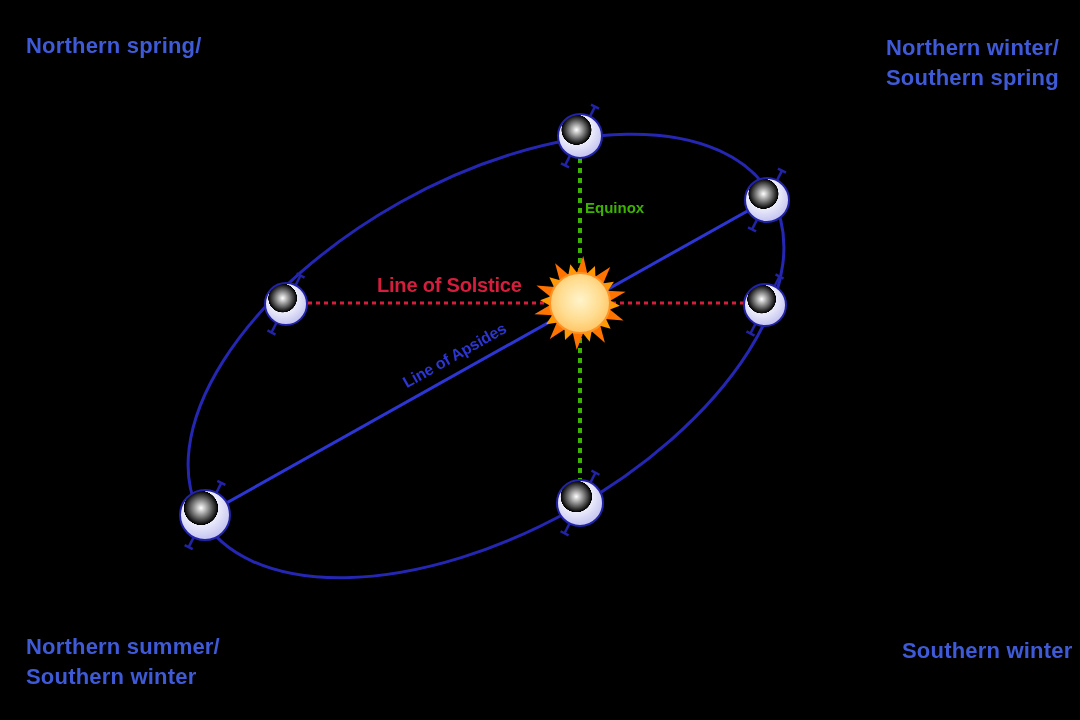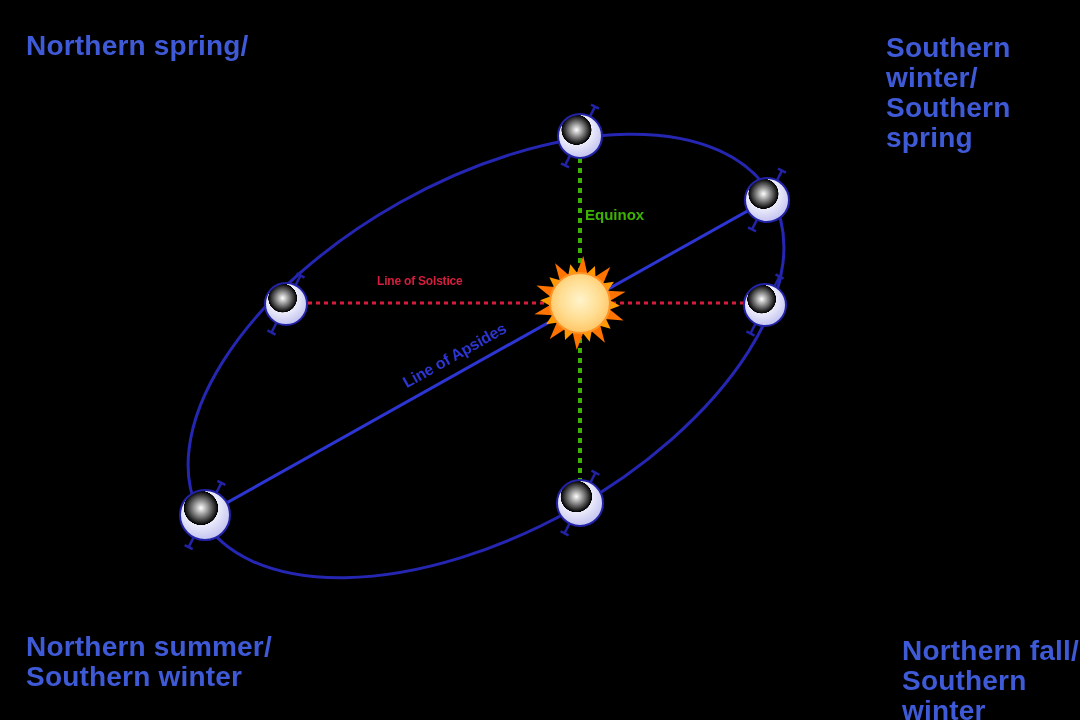--- a/index.html
+++ b/index.html
@@ -16,31 +16,31 @@
   }
   html,body{margin:0;padding:0;background:var(--background);}
   .stage{
     position:relative;width:1080px;height:720px;overflow:hidden;
     background:var(--background);
     font-family:"Liberation Sans", sans-serif;
   }
   .stage svg{position:absolute;left:0;top:0;}
   .corner-label{
     position:absolute;color:var(--label-blue);
-    font-weight:700;font-size:28px;line-height:30px;
+    font-weight:700;font-size:22px;line-height:30px;
     letter-spacing:0.2px;
   }
   .corner-label span{display:block;}
   .lbl-tl{left:26px;top:31px;}
   .lbl-tr{left:886px;top:33px;}
   .lbl-bl{left:26px;top:632px;}
   .lbl-br{left:902px;top:636px;}
   .line-label{position:absolute;font-weight:700;white-space:nowrap;}
-  .lbl-solstice{left:377px;top:274px;font-size:12px;color:var(--solstice-red);letter-spacing:-0.2px;}
-  .lbl-equinox{left:585px;top:206px;font-size:15px;color:var(--equinox-green);}
+  .lbl-solstice{left:377px;top:274px;font-size:20px;color:var(--solstice-red);letter-spacing:-0.2px;}
+  .lbl-equinox{left:585px;top:199px;font-size:15px;color:var(--equinox-green);}
   .lbl-apsides{
     left:400px;top:376px;font-size:16px;color:var(--apsides-blue);
     transform:rotate(-29.3deg);transform-origin:0 0;letter-spacing:-0.2px;
   }
   .orbit{fill:none;stroke:var(--orbit-blue);stroke-width:3;}
   .apsides-line{stroke:var(--apsides-blue);stroke-width:3;}
   .solstice-line{stroke:var(--solstice-red);stroke-width:3;stroke-dasharray:4 4;}
   .equinox-line{stroke:var(--equinox-green);stroke-width:4;stroke-dasharray:5 5;}
   .earth-axis{stroke:var(--earth-outline);stroke-width:2.5;}
   .earth-globe{fill:url(#earthGrad);stroke:var(--earth-outline);stroke-width:2;}
@@ -137,28 +137,27 @@
           <polygon points="0,-40 -5,-29 5,-29" transform="rotate(346)" fill="var(--sun-ray-orange)"></polygon>
         </g>
       <circle class="sun-body" r="30"></circle>
     </g>
   </svg>
 
   <div class="corner-label lbl-tl">
     <span>Northern spring/</span>
   </div>
   <div class="corner-label lbl-tr">
-    <span>Southern winter/</span>
+    <span>Northern winter/</span>
     <span>Southern spring</span>
   </div>
   <div class="corner-label lbl-bl">
     <span>Northern summer/</span>
     <span>Southern winter</span>
   </div>
   <div class="corner-label lbl-br">
-    <span>Northern fall/</span>
     <span>Southern winter</span>
   </div>
 
   <div class="line-label lbl-solstice">Line of Solstice</div>
   <div class="line-label lbl-equinox">Equinox</div>
   <div class="line-label lbl-apsides">Line of Apsides</div>
 </div>
 
 </body></html>

